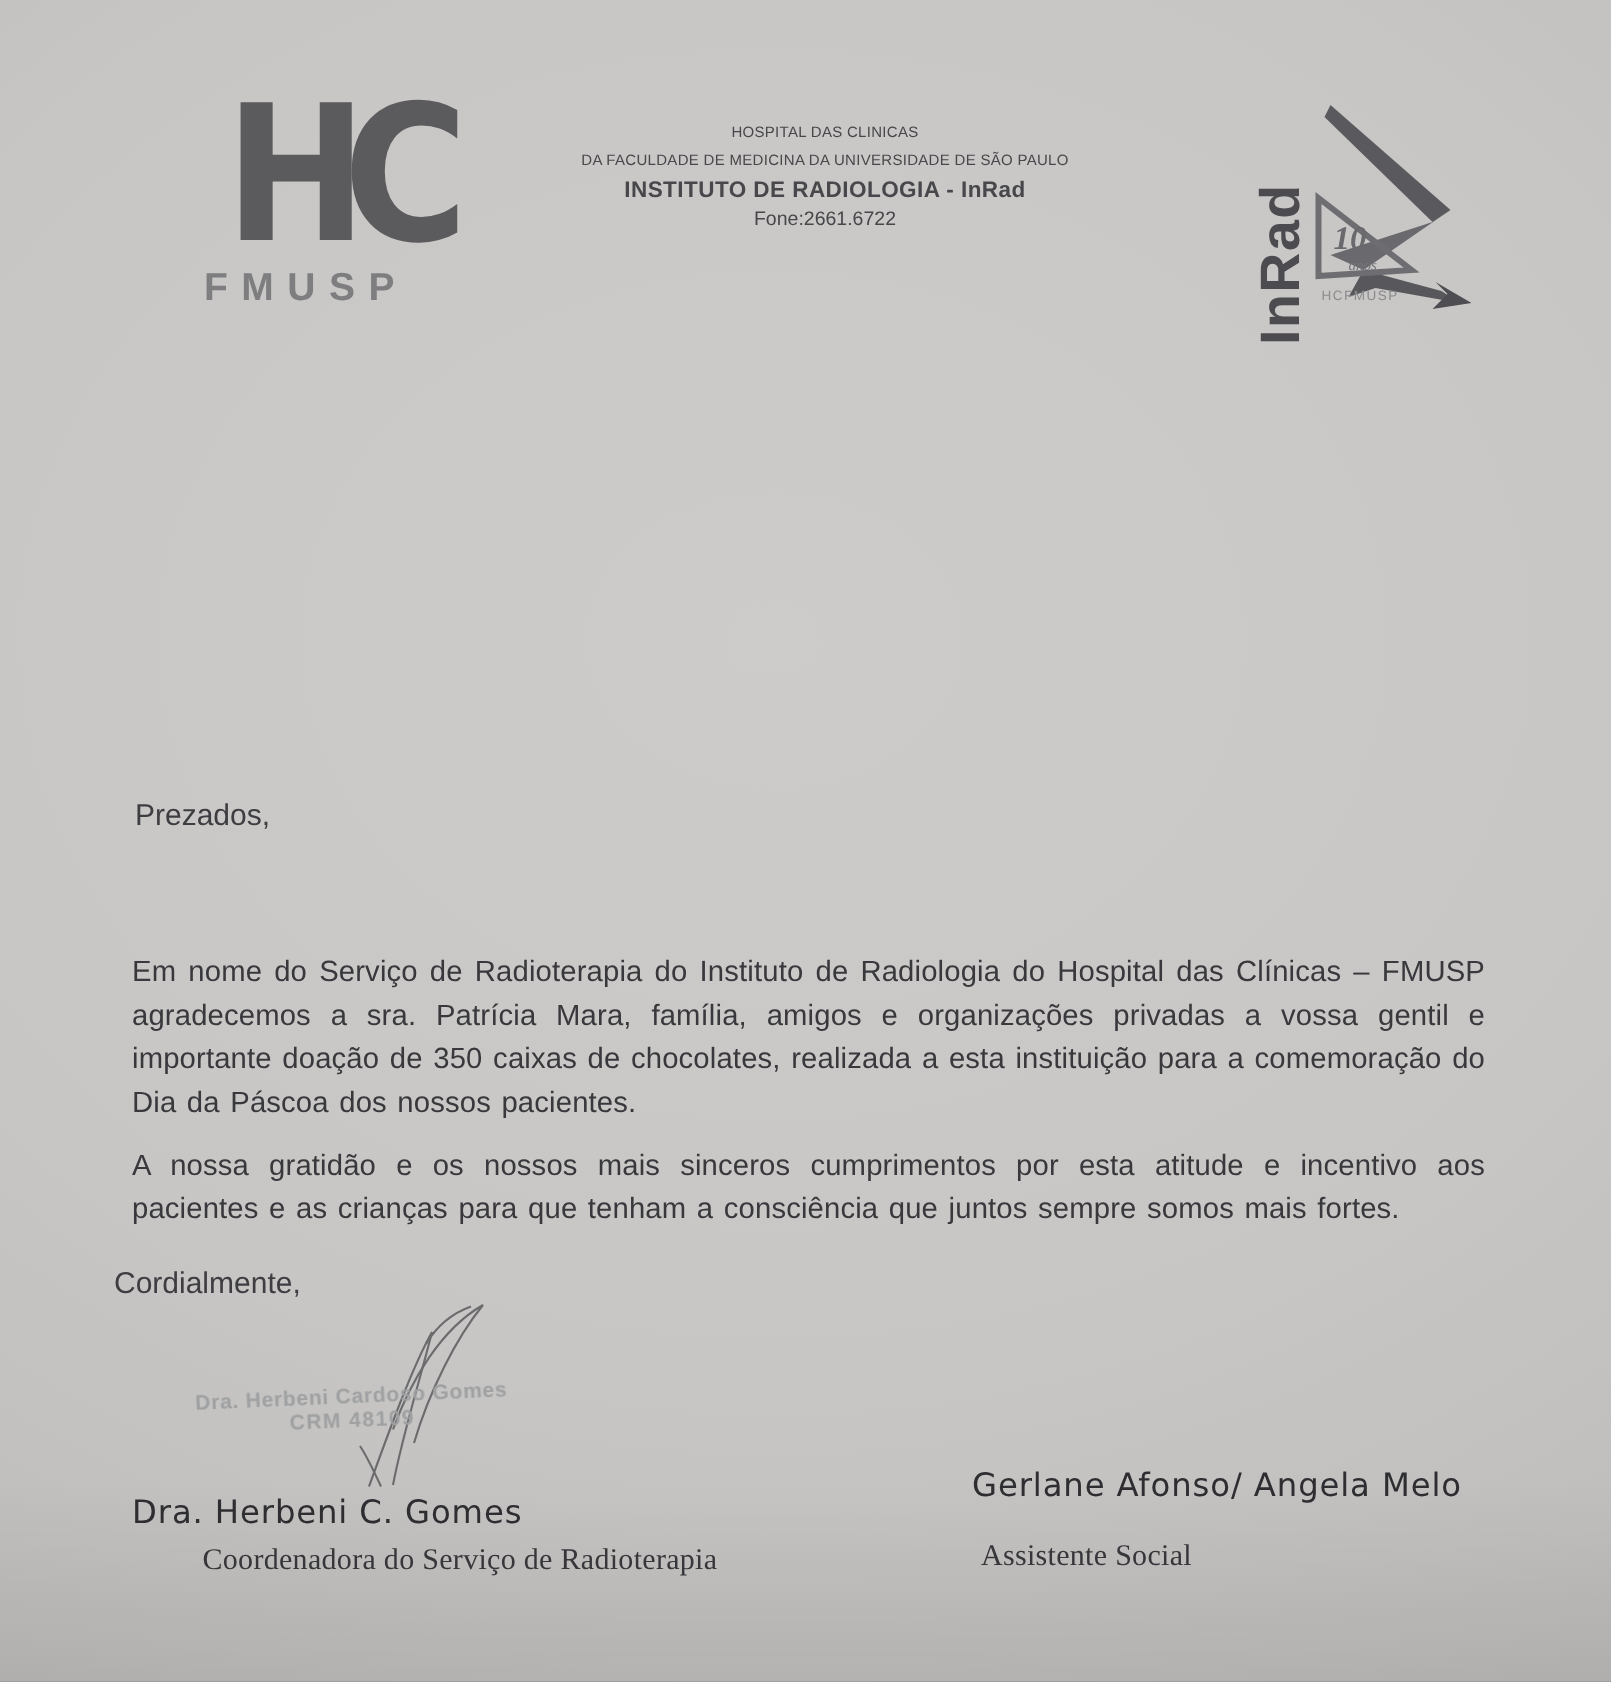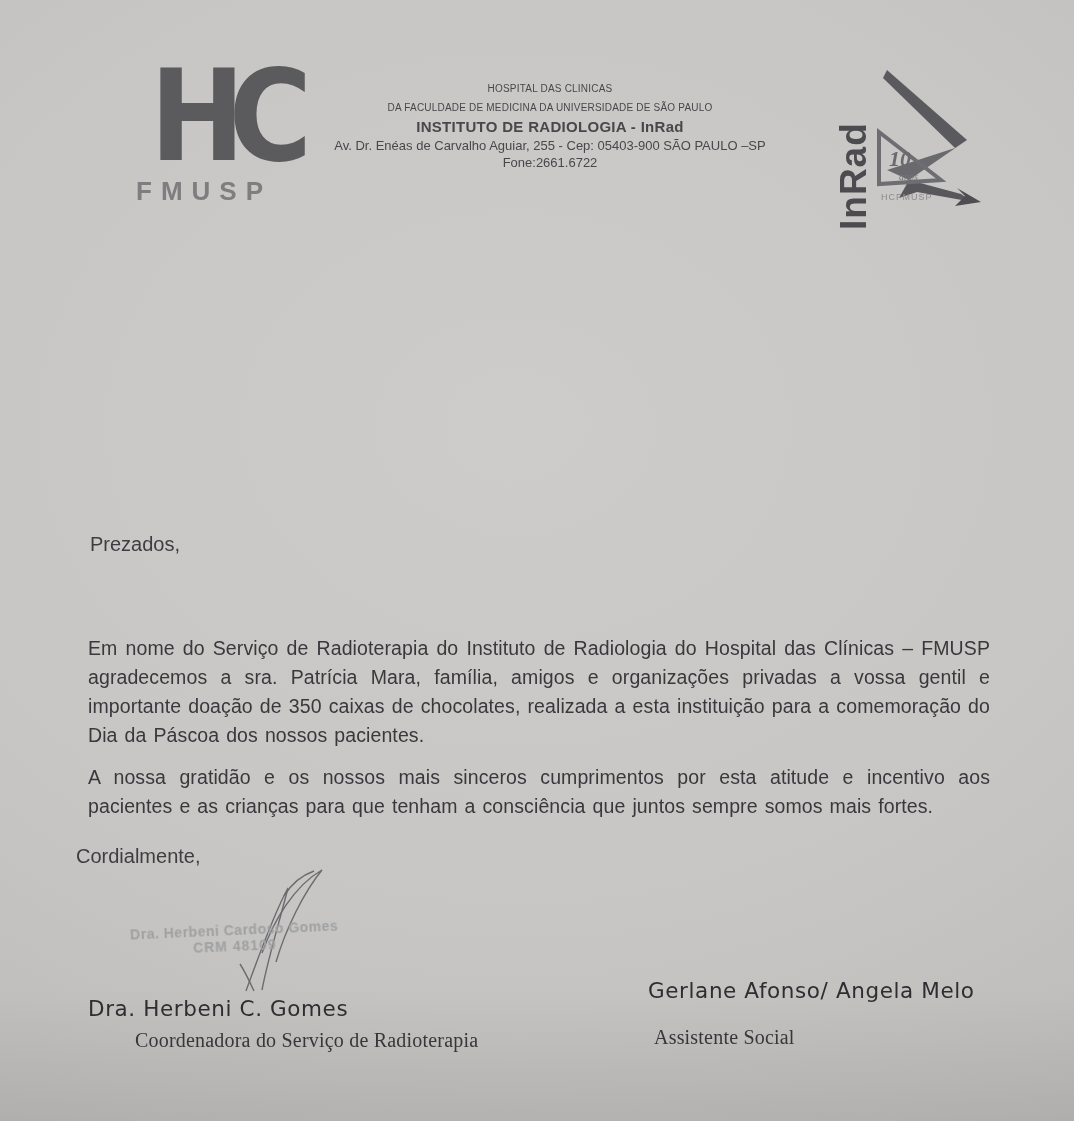--- a/index.html
+++ b/index.html
@@ -94,21 +94,20 @@
 
   <div class="abs hc-logo">
     <div class="hc-letters">HC</div>
     <div class="hc-sub">FMUSP</div>
   </div>
 
   <div class="abs head-text">
     <div class="head-line">HOSPITAL DAS CLINICAS</div>
     <div class="head-line">DA FACULDADE DE MEDICINA DA UNIVERSIDADE DE SÃO PAULO</div>
     <div class="head-bold">INSTITUTO DE RADIOLOGIA - InRad</div>
-    <div class="head-small">Av. Dr. Enéas de Carvalho Aguiar, 255 - Cep: 05403-900  SÃO PAULO –SP</div>
     <div class="head-small">Fone:2661.6722</div>
   </div>
 
   <div class="abs inrad-logo">
     <div class="inrad-vert">InRad</div>
     <div class="inrad-mark">
       <svg width="120" height="160" viewBox="0 0 120 160">
 
         <polygon points="18,8 98,78 86,86 14,16" fill="#5a5a5e"></polygon>
 

